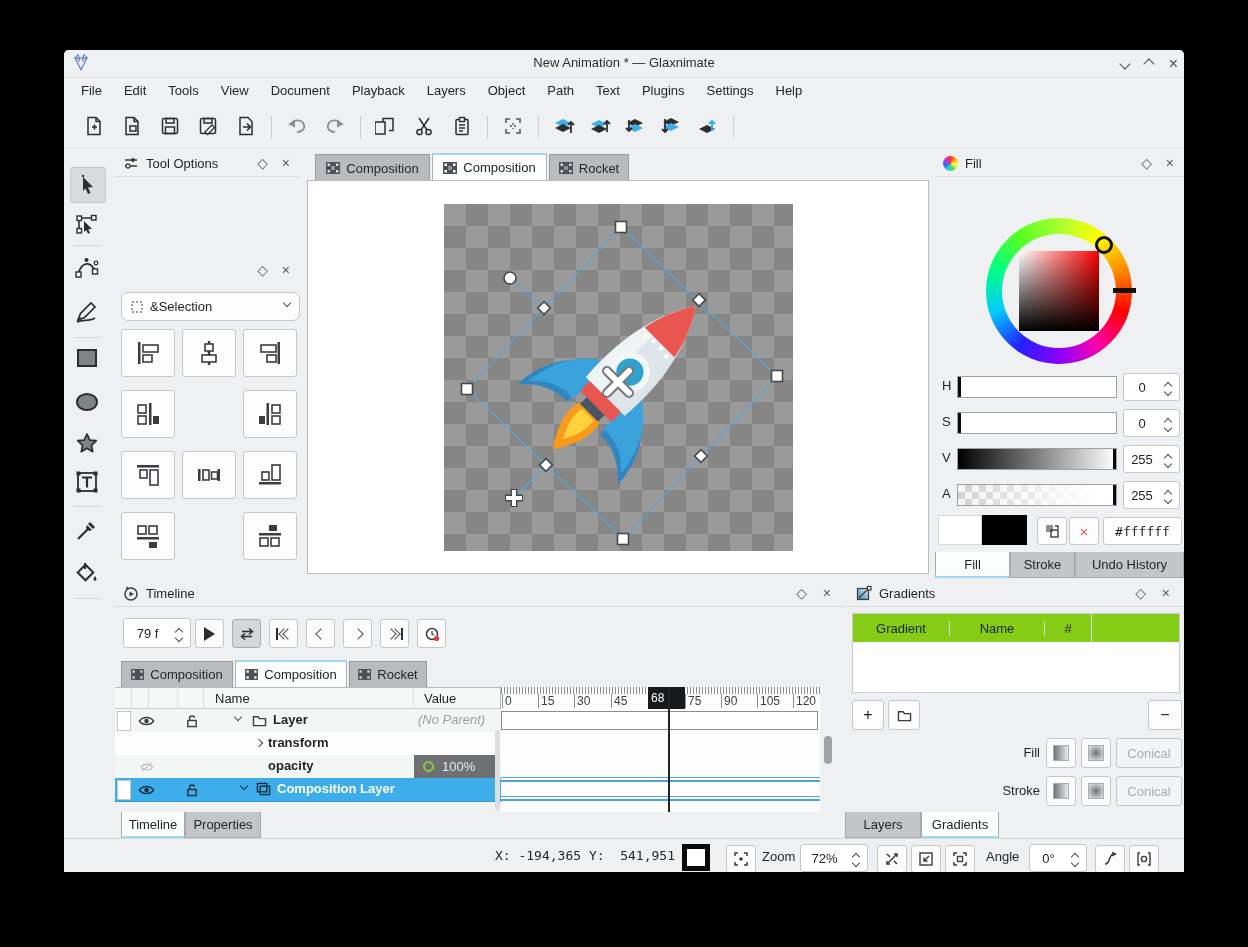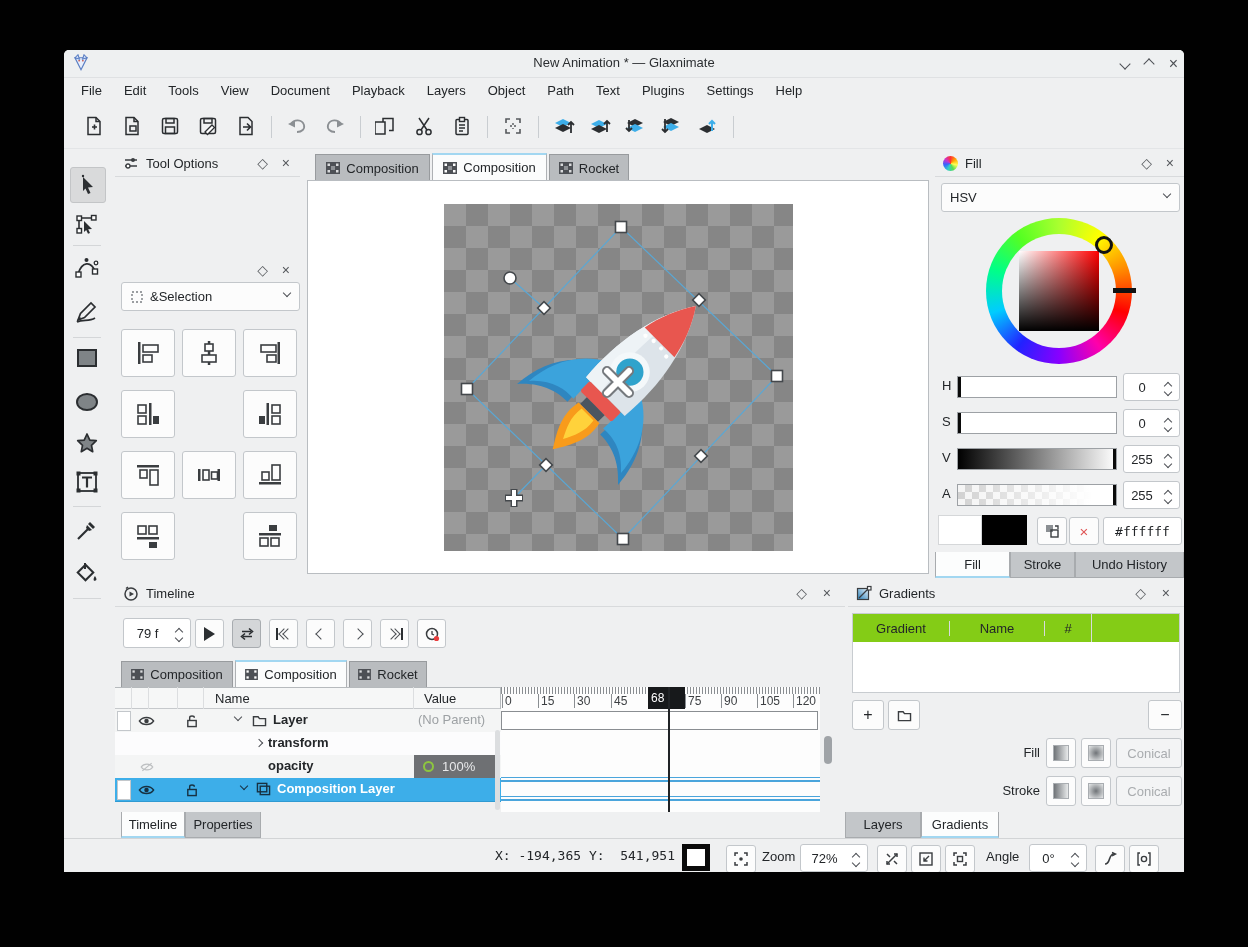--- a/index.html
+++ b/index.html
@@ -314,21 +314,21 @@
           </svg>
       <span class="ptitle">Tool Options</span>
     </div>
     <span class="pbtn" style="right:32px;">◇</span>
     <span class="pbtn" style="right:10px;">×</span>
   </div>
 
   <div class="panel" style="left:51px;top:207px;width:185px;height:313px;">
     <span class="pbtn" style="right:32px;">◇</span>
     <span class="pbtn" style="right:10px;">×</span>
-    <div class="combo" style="left:6px;top:25px;width:161px;height:27px;">
+    <div class="combo" style="left:6px;top:35px;width:161px;height:27px;border-radius:7px;">
       <svg width="14" height="14" viewBox="0 0 14 14" style="margin-right:6px;">
             <rect x="2" y="2" width="10" height="10" fill="none" stroke="#7b7f83" stroke-width="1.4" stroke-dasharray="2 2"></rect>
           </svg>
       <span>&amp;Selection</span>
       <i class="chv down small" style="position:absolute;right:9px;top:10px;"></i>
     </div>
 
     <div class="btn" style="left:6px;top:72px;width:52px;height:46px;">
       <svg width="28" height="28" viewBox="0 0 28 28">
             <rect x="4" y="3" width="2.5" height="22" fill="#3a3d40"></rect>
@@ -496,24 +496,20 @@
     </div>
   </div>
 
   <div class="panel" style="left:871px;top:100px;width:249px;height:428px;">
     <div class="phead">
       <div style="width:15px;height:15px;border-radius:50%;background:conic-gradient(#f33,#fa0,#ff5,#5d5,#3cc,#36f,#c3c,#f33);"></div>
       <span class="ptitle">Fill</span>
     </div>
     <span class="pbtn" style="right:32px;">◇</span>
     <span class="pbtn" style="right:10px;">×</span>
-    <div class="combo" style="left:6px;top:33px;width:221px;height:27px;">
-      <span>HSV</span>
-      <i class="chv down small" style="position:absolute;right:9px;top:10px;"></i>
-    </div>
 
     <div class="ring" style="left:51px;top:68px;width:146px;height:146px;"></div>
     <div class="ring-hole" style="left:67px;top:84px;width:114px;height:114px;"></div>
     <div class="svbox" style="left:84px;top:101px;width:80px;height:80px;"></div>
     <div style="position:absolute;left:160px;top:86px;width:12px;height:12px;border:3px solid #111;border-radius:50%;"></div>
     <div style="position:absolute;left:178px;top:138px;width:23px;height:5px;background:#111;"></div>
 
     <span class="sl-label" style="left:7px;top:228px;">H</span>
     <div class="slider" style="left:22px;top:226px;width:158px;">
           <div class="cur" style="left:0;"></div>
@@ -689,21 +685,21 @@
           </svg>
       <svg width="14" height="15" viewBox="0 0 15 16" style="position:absolute;left:70px;top:4px;">
             <path d="M5,8 V5 C5,2.6 10,2.6 10,5" fill="none" stroke="#3a3d40" stroke-width="1.5"></path>
             <rect x="3" y="8" width="9" height="6.5" fill="none" stroke="#3a3d40" stroke-width="1.5"></rect>
           </svg>
       <i class="chv down small" style="position:absolute;left:120px;top:8px;"></i>
       <svg width="15" height="13" viewBox="0 0 16 14" style="position:absolute;left:137px;top:5px;">
             <path d="M1.5,3 h5 l1.5,2 h6.5 v7.5 h-13 z" fill="none" stroke="#3a3d40" stroke-width="1.5"></path>
           </svg>
       <span class="tname lbl" style="left:158px;top:3px;">Layer</span>
-      <span class="lbl" style="left:303px;top:3px;color:#9da1a4;">(No Parent)</span>
+      <span class="lbl" style="left:303px;top:3px;color:#9da1a4;font-style:italic;">(No Parent)</span>
     </div>
     <div class="trow" style="top:152px;background:#fcfcfd;border-bottom:1px solid #eceeee;">
       <i class="chv right small" style="position:absolute;left:141px;top:8px;"></i>
       <span class="tname lbl" style="left:153px;top:3px;">transform</span>
     </div>
     <div class="trow" style="top:175px;background:#f4f5f5;border-bottom:1px solid #e6e8e9;">
       <svg width="14" height="12" viewBox="0 0 18 14" style="position:absolute;left:25px;top:6px;opacity:.45;">
             <path d="M1.5,7 C5,2 13,2 16.5,7 C13,12 5,12 1.5,7 Z" fill="none" stroke="#7b7f83" stroke-width="1.5"></path>
             <path d="M3,12 L15,2" stroke="#7b7f83" stroke-width="1.5"></path>
           </svg>

